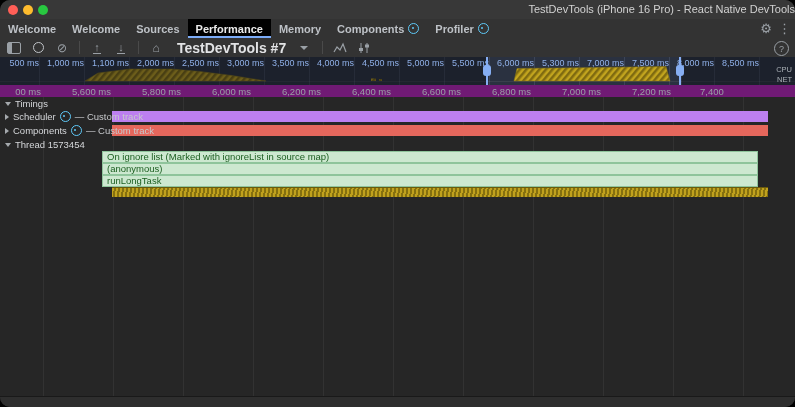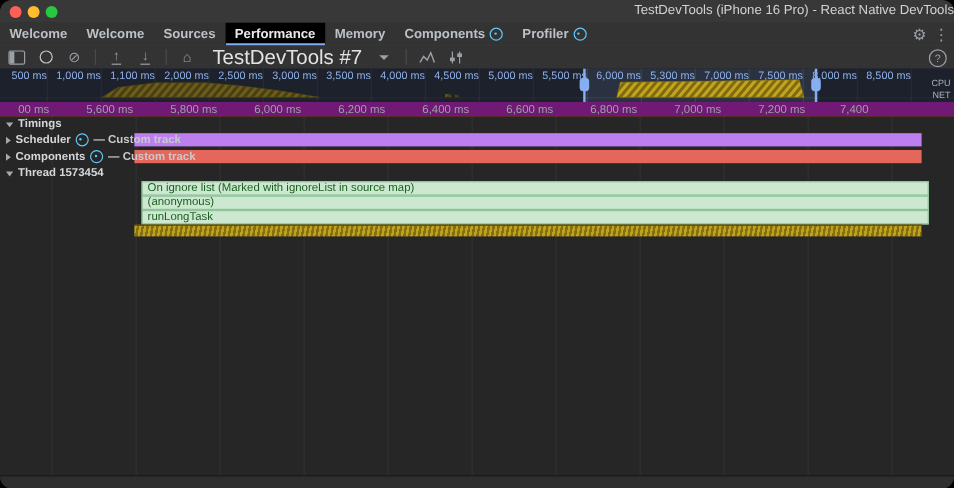--- a/index.html
+++ b/index.html
@@ -23,46 +23,46 @@
   .glyph{color:#9aa0a6;font-size:13px;line-height:13px;}
 
   
   .toolbar{position:absolute;left:0;right:0;top:38px;height:19px;background:#333;display:flex;align-items:center;gap:10px;padding-left:7px;}
   .sep{width:1px;height:13px;background:#4a4a4a;flex:none;}
   .icon-btn{display:flex;align-items:center;justify-content:center;min-width:14px;height:16px;color:#9aa0a6;font-size:12px;}
   .panel-ic{width:12px;height:10px;border:1px solid #9aa0a6;border-radius:2px;position:relative;}
   .panel-ic::before{content:"";position:absolute;left:0;top:0;bottom:0;width:4px;background:#9aa0a6;}
   .rec{width:9px;height:9px;border:1.5px solid #c0c4c8;border-radius:50%;}
   .tray{border-bottom:1.5px solid #9aa0a6;line-height:11px;font-size:11px;padding:0 1px;color:#9aa0a6;}
-  .dropdown{display:flex;align-items:center;gap:14px;font-size:17px;color:#e2e3e5;padding:0 4px;}
+  .dropdown{display:flex;align-items:center;gap:14px;font-size:14px;color:#e2e3e5;padding:0 4px;font-weight:bold;}
   .cdown{width:0;height:0;border-left:4px solid transparent;border-right:4px solid transparent;border-top:4px solid #9aa0a6;}
   .help{position:absolute;right:6px;top:3px;width:13px;height:13px;border:1px solid #9aa0a6;border-radius:50%;display:flex;align-items:center;justify-content:center;font-size:9px;color:#9aa0a6;}
 
   
   .overview{position:absolute;left:0;right:0;top:57px;height:28px;background:#2a3140;border-bottom:1px solid #15181f;overflow:hidden;}
   .ov-grid{position:absolute;inset:0;background-image:linear-gradient(to right,rgba(170,190,230,0.14) 0 1px,transparent 1px);background-size:45px 100%;background-repeat:repeat-x;background-position-x:39px;}
   .ot{position:absolute;top:1px;width:58px;text-align:right;font-size:9px;color:#8fb0e8;}
   .shade{position:absolute;top:0;bottom:0;background:rgba(14,16,22,0.48);}
   .handle{position:absolute;top:0;bottom:0;width:4px;}
   .handle::before{content:"";position:absolute;left:1px;top:0;bottom:0;width:2px;background:#86aef3;}
   .grip{position:absolute;top:8px;left:-2px;width:8px;height:11px;border-radius:3px;background:#86aef3;}
   .ovlab{position:absolute;right:3px;font-size:7.5px;color:#aab0b6;}
 
   
   .ruler{position:absolute;left:0;right:0;top:85px;height:12px;background:#701a75;border-bottom:3px solid #c2410c;overflow:hidden;}
   .rt{position:absolute;top:1px;width:64px;text-align:right;font-size:9.5px;color:#9aa0a6;}
 
   
   .content{position:absolute;left:0;right:0;top:97px;bottom:10px;background:#262626;background-image:linear-gradient(to right,rgba(255,255,255,0.055) 0 1px,transparent 1px);background-size:70px 100%;background-repeat:repeat-x;background-position-x:43px;overflow:hidden;}
-  .track-header{position:absolute;left:0;height:13px;display:flex;align-items:center;gap:4px;padding-left:5px;font-size:9.5px;color:#d5d7da;z-index:3;white-space:nowrap;font-weight:bold;}
+  .track-header{position:absolute;left:0;height:13px;display:flex;align-items:center;gap:4px;padding-left:5px;font-size:9.5px;color:#d5d7da;z-index:3;white-space:nowrap;}
   .tcaret-down{width:0;height:0;border-left:3.5px solid transparent;border-right:3.5px solid transparent;border-top:4px solid #a5a9ad;flex:none;}
   .tcaret-right{width:0;height:0;border-top:3.5px solid transparent;border-bottom:3.5px solid transparent;border-left:4px solid #a5a9ad;flex:none;}
   .suffix{color:#c7c9cc;}
   .tbar{position:absolute;left:112px;width:656px;height:11px;z-index:1;}
-  .frame{position:absolute;left:118px;width:656px;height:12px;box-sizing:border-box;border:1px solid #8fc49b;background:#cde8d0;color:#1b5e20;font-size:9.5px;line-height:10px;padding-left:4px;white-space:nowrap;overflow:hidden;z-index:1;}
+  .frame{position:absolute;left:102px;width:656px;height:12px;box-sizing:border-box;border:1px solid #8fc49b;background:#cde8d0;color:#1b5e20;font-size:9.5px;line-height:10px;padding-left:4px;white-space:nowrap;overflow:hidden;z-index:1;}
   .hatchbar{position:absolute;left:112px;width:656px;height:9px;background:repeating-linear-gradient(100deg,#c0a11d 0 2px,#85700f 2px 4px);border-top:1px solid #6b5a0c;z-index:1;}
 
   .footer{position:absolute;left:0;right:0;bottom:0;height:10px;background:#2e2e2e;border-top:1px solid #191919;}
 </style>
 </head>
 <body>
 
 <div class="window">
 
   <div class="titlebar">

